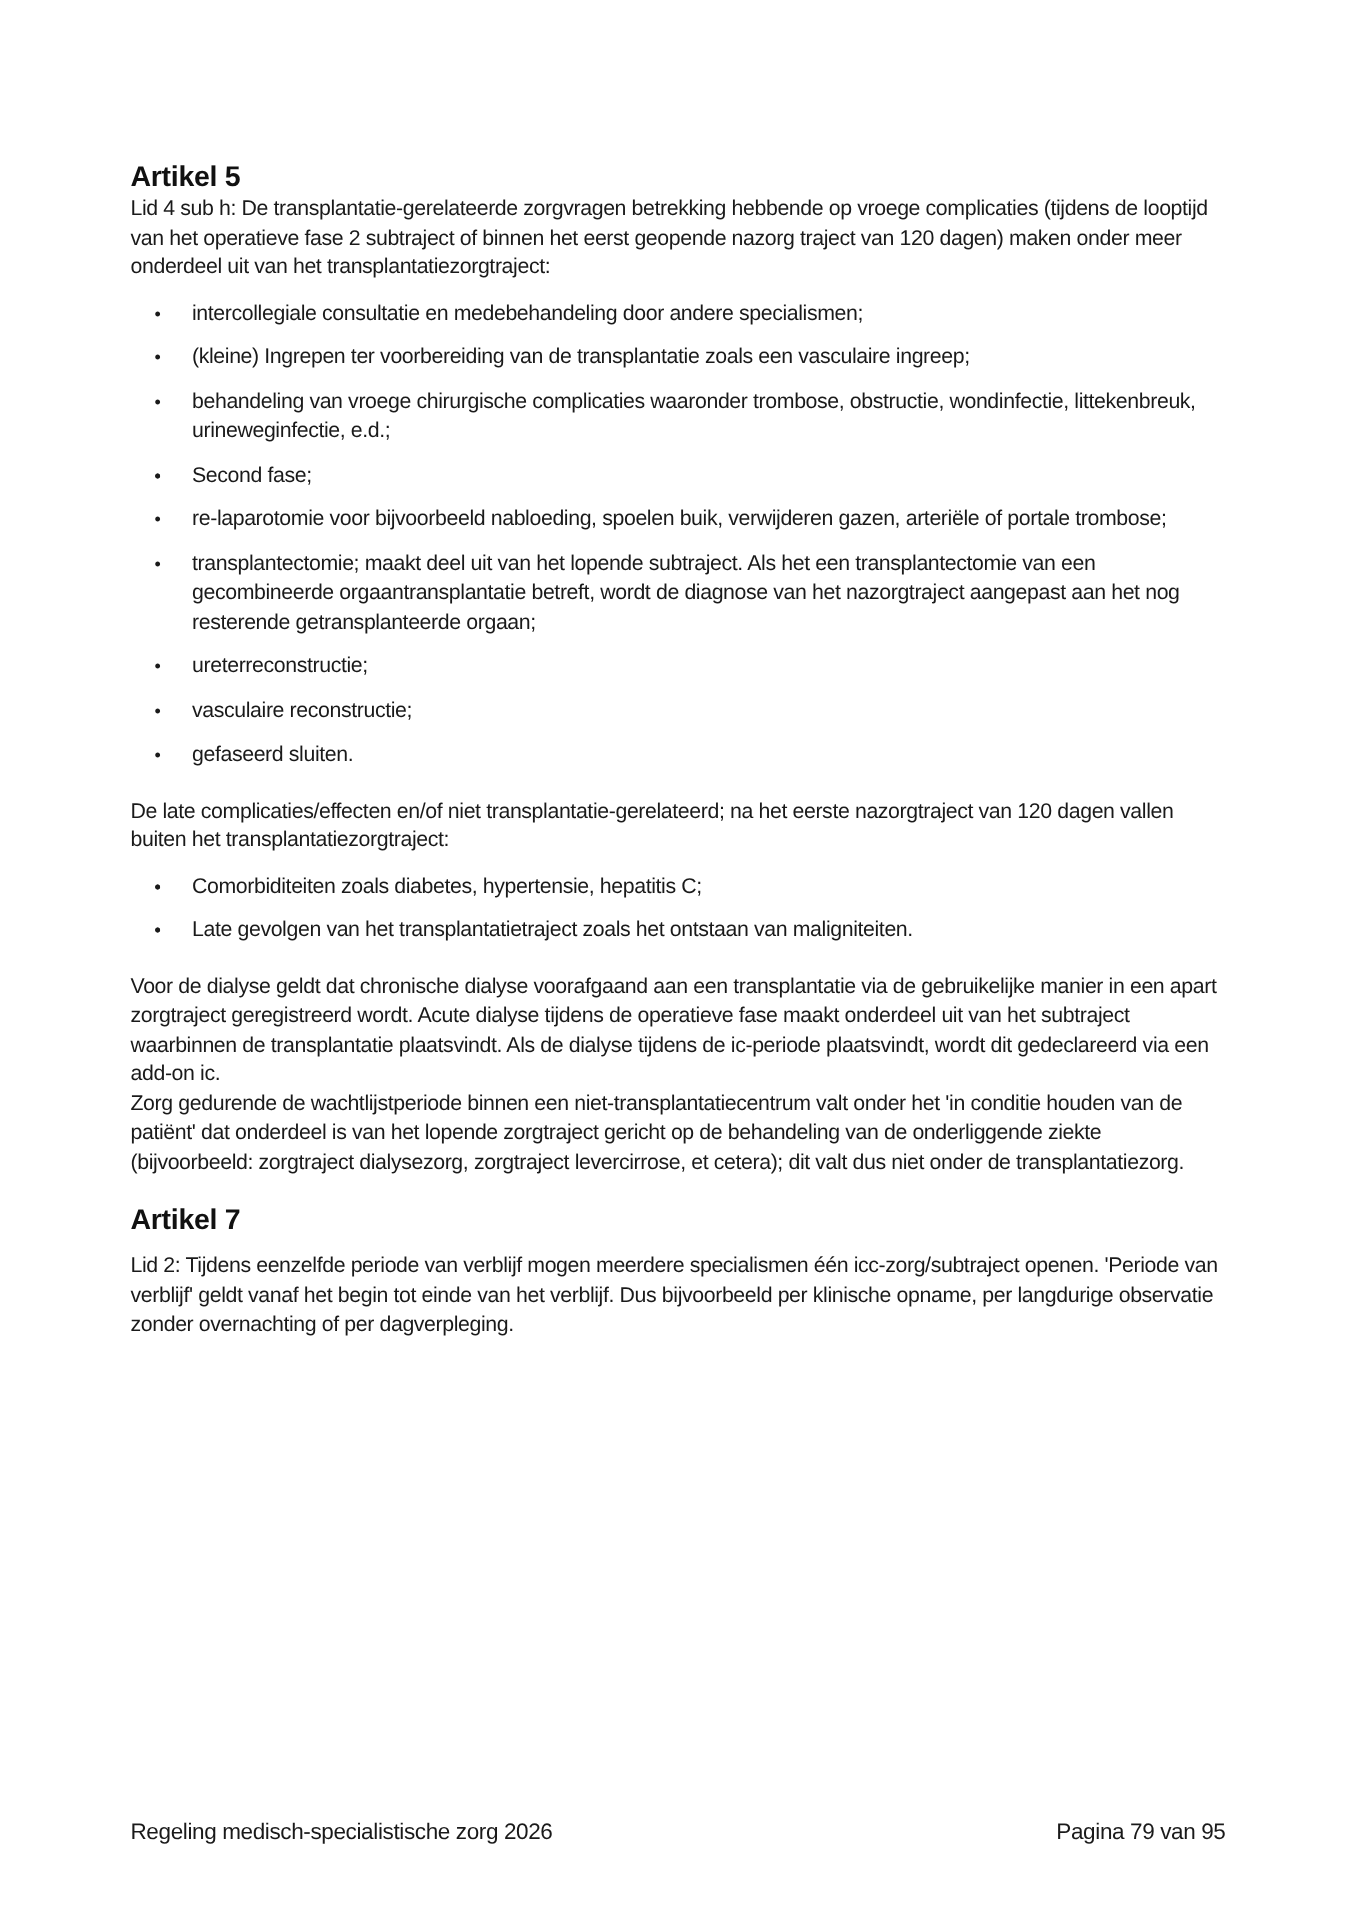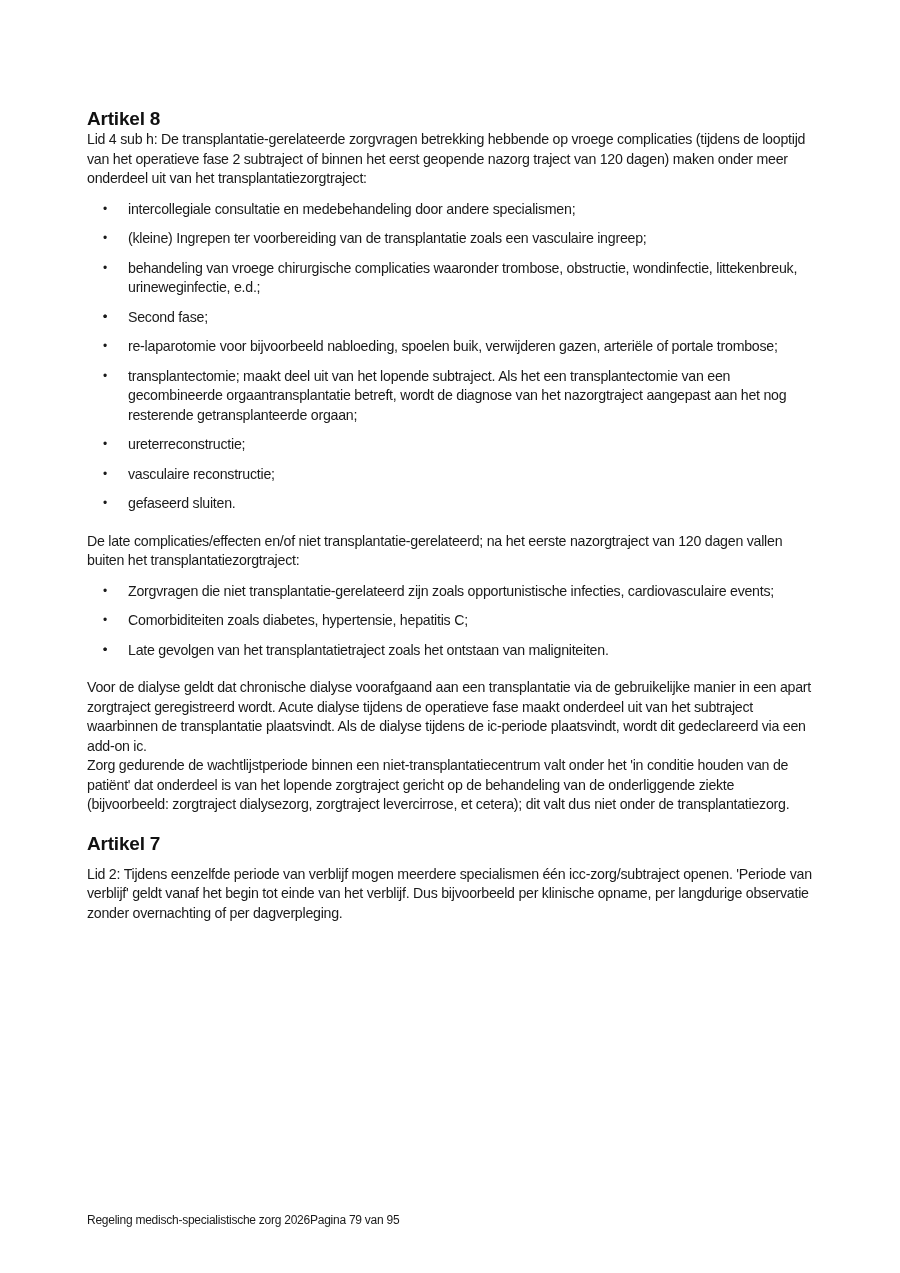--- a/index.html
+++ b/index.html
@@ -18,48 +18,48 @@
     position: relative; padding-left: 41px; font-size: 14.2px; line-height: 19.5px;
     letter-spacing: -0.25px; margin-bottom: 10px;
   }
   li .bullet {
     position: absolute; left: 16px; top: 0; font-size: 12px;
   }
   .gap-sm { height: 8px; }
   .gap-h { height: 18px; }
   .footer {
     position: absolute; top: 1213px; left: 87px; width: 730px;
-    display: flex; font-size: 12px; letter-spacing: -0.25px;
+    display: flex; justify-content: space-between; font-size: 15px; letter-spacing: -0.25px;
   }
 </style>
 </head>
 <body>
 
 <div class="page">
-  <h2>Artikel 8</h2>
+  <h2>Artikel 5</h2>
   <p>Lid 4 sub h: De transplantatie-gerelateerde zorgvragen betrekking hebbende op vroege complicaties (tijdens de looptijd van het operatieve fase 2 subtraject of binnen het eerst geopende nazorg traject van 120 dagen) maken onder meer onderdeel uit van het transplantatiezorgtraject:</p>
 
   <ul>
     <li><span class="bullet">•</span><span>intercollegiale consultatie en medebehandeling door andere specialismen;</span></li>
     <li><span class="bullet">•</span><span>(kleine) Ingrepen ter voorbereiding van de transplantatie zoals een vasculaire ingreep;</span></li>
     <li><span class="bullet">•</span><span>behandeling van vroege chirurgische complicaties waaronder trombose, obstructie, wondinfectie, littekenbreuk, urineweginfectie, e.d.;</span></li>
     <li><span class="bullet">•</span></li>
     <li><span class="bullet">•</span><span>Second fase;</span></li>
     <li><span class="bullet">•</span><span>re-laparotomie voor bijvoorbeeld nabloeding, spoelen buik, verwijderen gazen, arteriële of portale trombose;</span></li>
     <li><span class="bullet">•</span><span>transplantectomie; maakt deel uit van het lopende subtraject. Als het een transplantectomie van een gecombineerde orgaantransplantatie betreft, wordt de diagnose van het nazorgtraject aangepast aan het nog resterende getransplanteerde orgaan;</span></li>
     <li><span class="bullet">•</span><span>ureterreconstructie;</span></li>
     <li><span class="bullet">•</span><span>vasculaire reconstructie;</span></li>
     <li><span class="bullet">•</span><span>gefaseerd sluiten.</span></li>
   </ul>
 
   <div class="gap-sm"></div>
   <p>De late complicaties/effecten en/of niet transplantatie-gerelateerd; na het eerste nazorgtraject van 120 dagen vallen buiten het transplantatiezorgtraject:</p>
 
   <ul>
-    <li><span class="bullet">•</span><span>Zorgvragen die niet transplantatie-gerelateerd zijn zoals opportunistische infecties, cardiovasculaire events;</span></li>
+    <li><span class="bullet">•</span></li>
     <li><span class="bullet">•</span><span>Comorbiditeiten zoals diabetes, hypertensie, hepatitis C;</span></li>
     <li><span class="bullet">•</span></li>
     <li><span class="bullet">•</span><span>Late gevolgen van het transplantatietraject zoals het ontstaan van maligniteiten.</span></li>
   </ul>
 
   <div class="gap-sm"></div>
   <p>Voor de dialyse geldt dat chronische dialyse voorafgaand aan een transplantatie via de gebruikelijke manier in een apart zorgtraject geregistreerd wordt. Acute dialyse tijdens de operatieve fase maakt onderdeel uit van het subtraject waarbinnen de transplantatie plaatsvindt. Als de dialyse tijdens de ic-periode plaatsvindt, wordt dit gedeclareerd via een add-on ic.</p>
   <p>Zorg gedurende de wachtlijstperiode binnen een niet-transplantatiecentrum valt onder het 'in conditie houden van de patiënt' dat onderdeel is van het lopende zorgtraject gericht op de behandeling van de onderliggende ziekte (bijvoorbeeld: zorgtraject dialysezorg, zorgtraject levercirrose, et cetera); dit valt dus niet onder de transplantatiezorg.</p>
 
   <div class="gap-h"></div>

